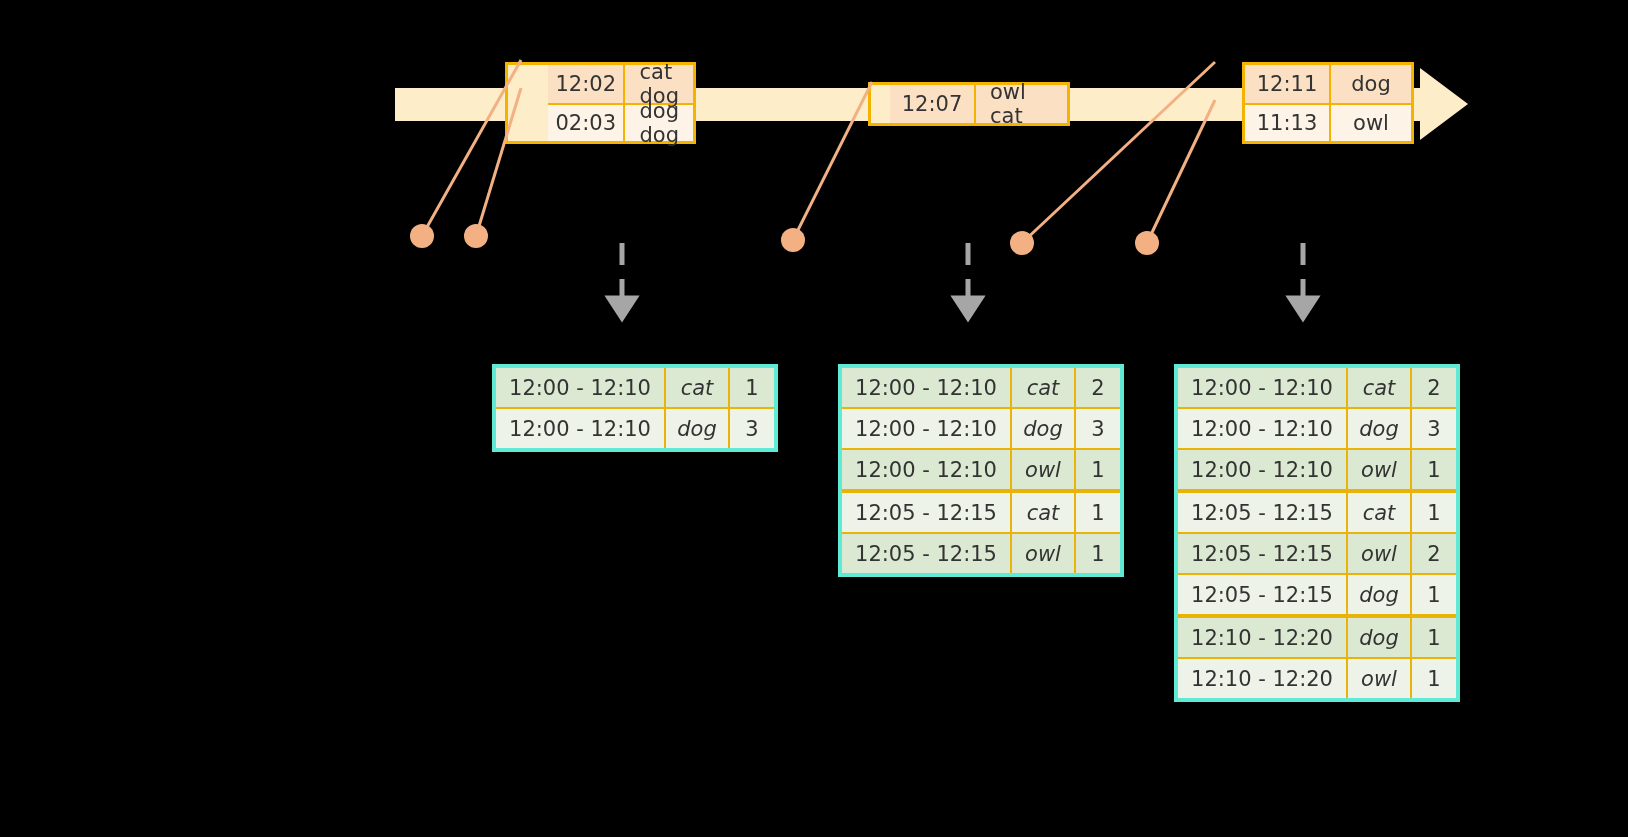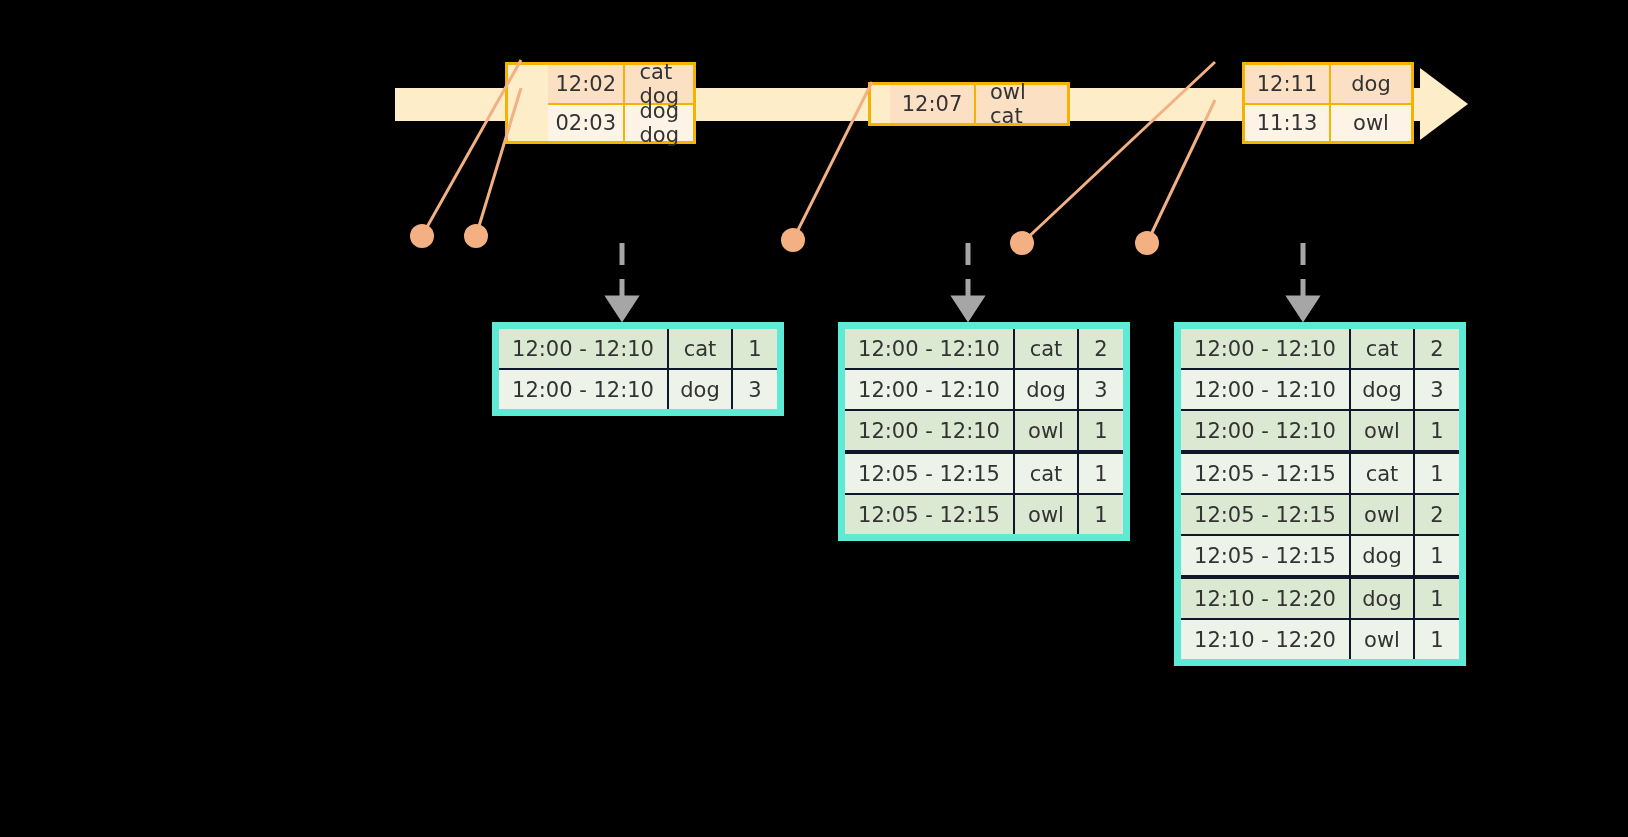--- a/index.html
+++ b/index.html
@@ -90,43 +90,44 @@
     left: 0;
     top: 0;
     width: 1628px;
     height: 837px;
     pointer-events: none;
   }
 
   
   .result-table {
     position: absolute;
-    border: 7px solid #5eead4;
-    box-sizing: border-box;
-    background: #0f172a;
+    border: 4px solid #5eead4;
+    box-sizing: border-box;
+    background: #eab308;
+    margin-top: 42px;
   }
   .res-row {
     display: flex;
     height: 39px;
     box-sizing: border-box;
   }
   .res-row + .res-row { margin-top: 2px; }
   .res-row.shade-a .cell { background: #dce9d2; }
   .res-row.shade-b .cell { background: #edf3e8; }
   .res-row.group-end { margin-bottom: 4px; }
   .cell {
     display: flex;
     align-items: center;
     justify-content: center;
     font-size: 21px;
     color: #333333;
     box-sizing: border-box;
   }
   .cell-window { width: 168px; margin-right: 2px; }
-  .cell-key    { width: 62px;  margin-right: 2px; }
+  .cell-key    { width: 62px;  margin-right: 2px; font-style: italic; }
   .cell-count  { width: 44px; }
 </style>
 </head>
 <body>
 
 <div id="stage">
 
   <div class="timeline-bar"></div>
   <div class="timeline-arrowhead"></div>
 

